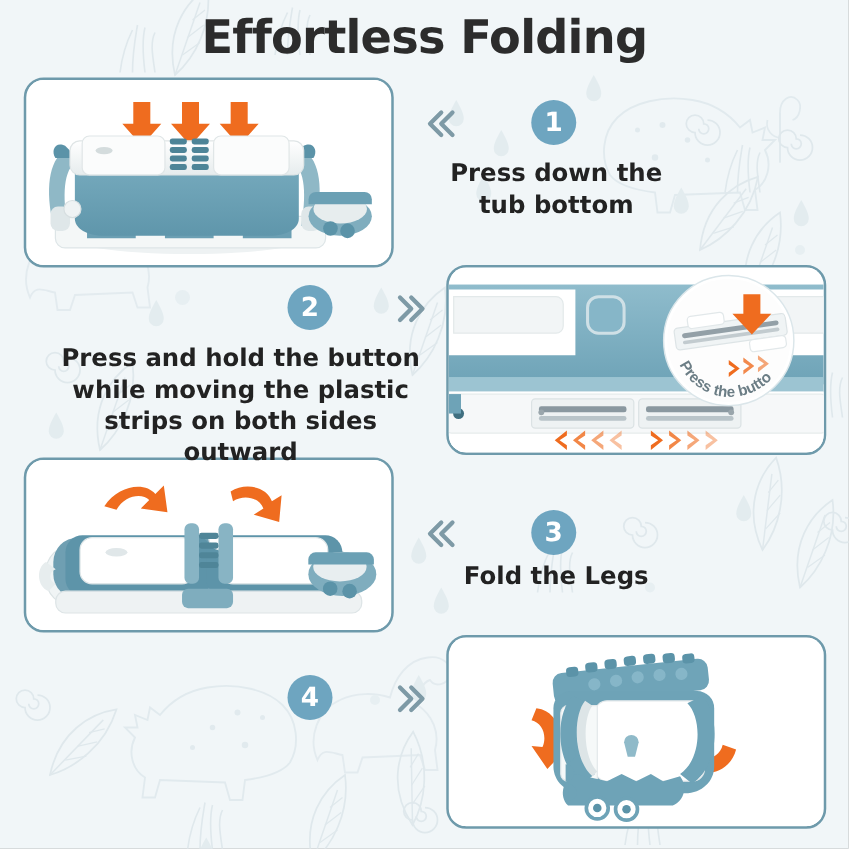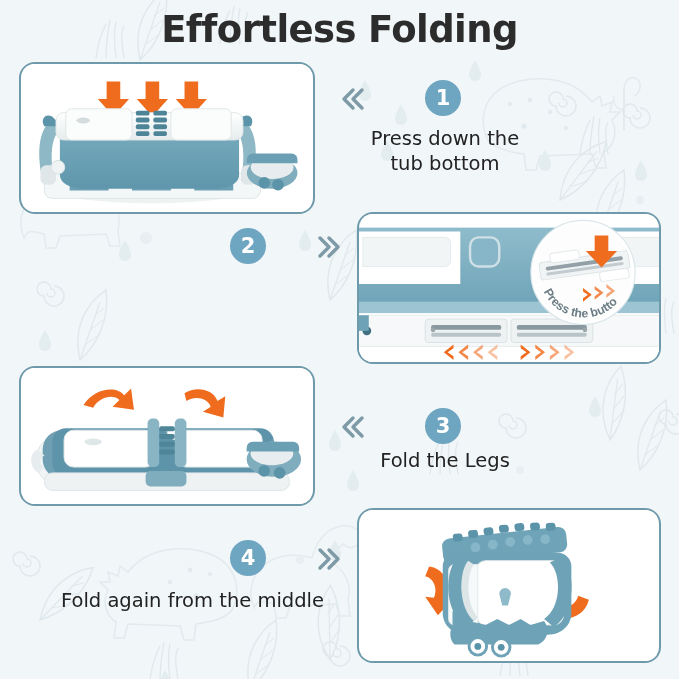--- a/index.html
+++ b/index.html
@@ -66,21 +66,21 @@
     font-family: "DejaVu Sans", sans-serif;
   }
   .chev {
     position: absolute;
     width: 34px; height: 34px;
     top: 2px;
   }
   .step-text {
     color: #222222;
     font-size: 19.5px;
-    font-weight: normal;
+    font-weight: bold;
     line-height: 25px;
     text-align: center;
     font-family: "DejaVu Sans", sans-serif;
     white-space: pre-line;
   }
 
   
   #step-1 { left: 330px; top: 80px; width: 230px; }
   #step-1 .badge { left: 95px; top: 0; }
   #step-1 .chev  { left: 5px;  top: 2px; }
@@ -481,20 +481,23 @@
   <div class="step-block" id="step-2">
     <div class="step-head">
       <div class="badge">2</div>
       <svg class="chev" viewBox="0 0 34 34" xmlns="http://www.w3.org/2000/svg">
         <g fill="none" stroke="#7e9aa6" stroke-width="3.4" stroke-linecap="round" stroke-linejoin="round">
           <polyline points="8,8 17,17 8,26"></polyline>
           <polyline points="17,8 26,17 17,26"></polyline>
         </g>
       </svg>
     </div>
+    <div class="step-text">Press and hold the button
+while moving the plastic
+strips on both sides outward</div>
   </div>
 
   <div class="step-block" id="step-3">
     <div class="step-head">
       <svg class="chev" viewBox="0 0 34 34" xmlns="http://www.w3.org/2000/svg">
         <g fill="none" stroke="#7e9aa6" stroke-width="3.4" stroke-linecap="round" stroke-linejoin="round">
           <polyline points="18,8 9,17 18,26"></polyline>
           <polyline points="27,8 18,17 27,26"></polyline>
         </g>
       </svg>
@@ -506,16 +509,15 @@
   <div class="step-block" id="step-4">
     <div class="step-head">
       <div class="badge">4</div>
       <svg class="chev" viewBox="0 0 34 34" xmlns="http://www.w3.org/2000/svg">
         <g fill="none" stroke="#7e9aa6" stroke-width="3.4" stroke-linecap="round" stroke-linejoin="round">
           <polyline points="8,8 17,17 8,26"></polyline>
           <polyline points="17,8 26,17 17,26"></polyline>
         </g>
       </svg>
     </div>
-    <div class="step-text">Fold again from the middle</div>
   </div>
 
 </div>
 
 </body></html>

